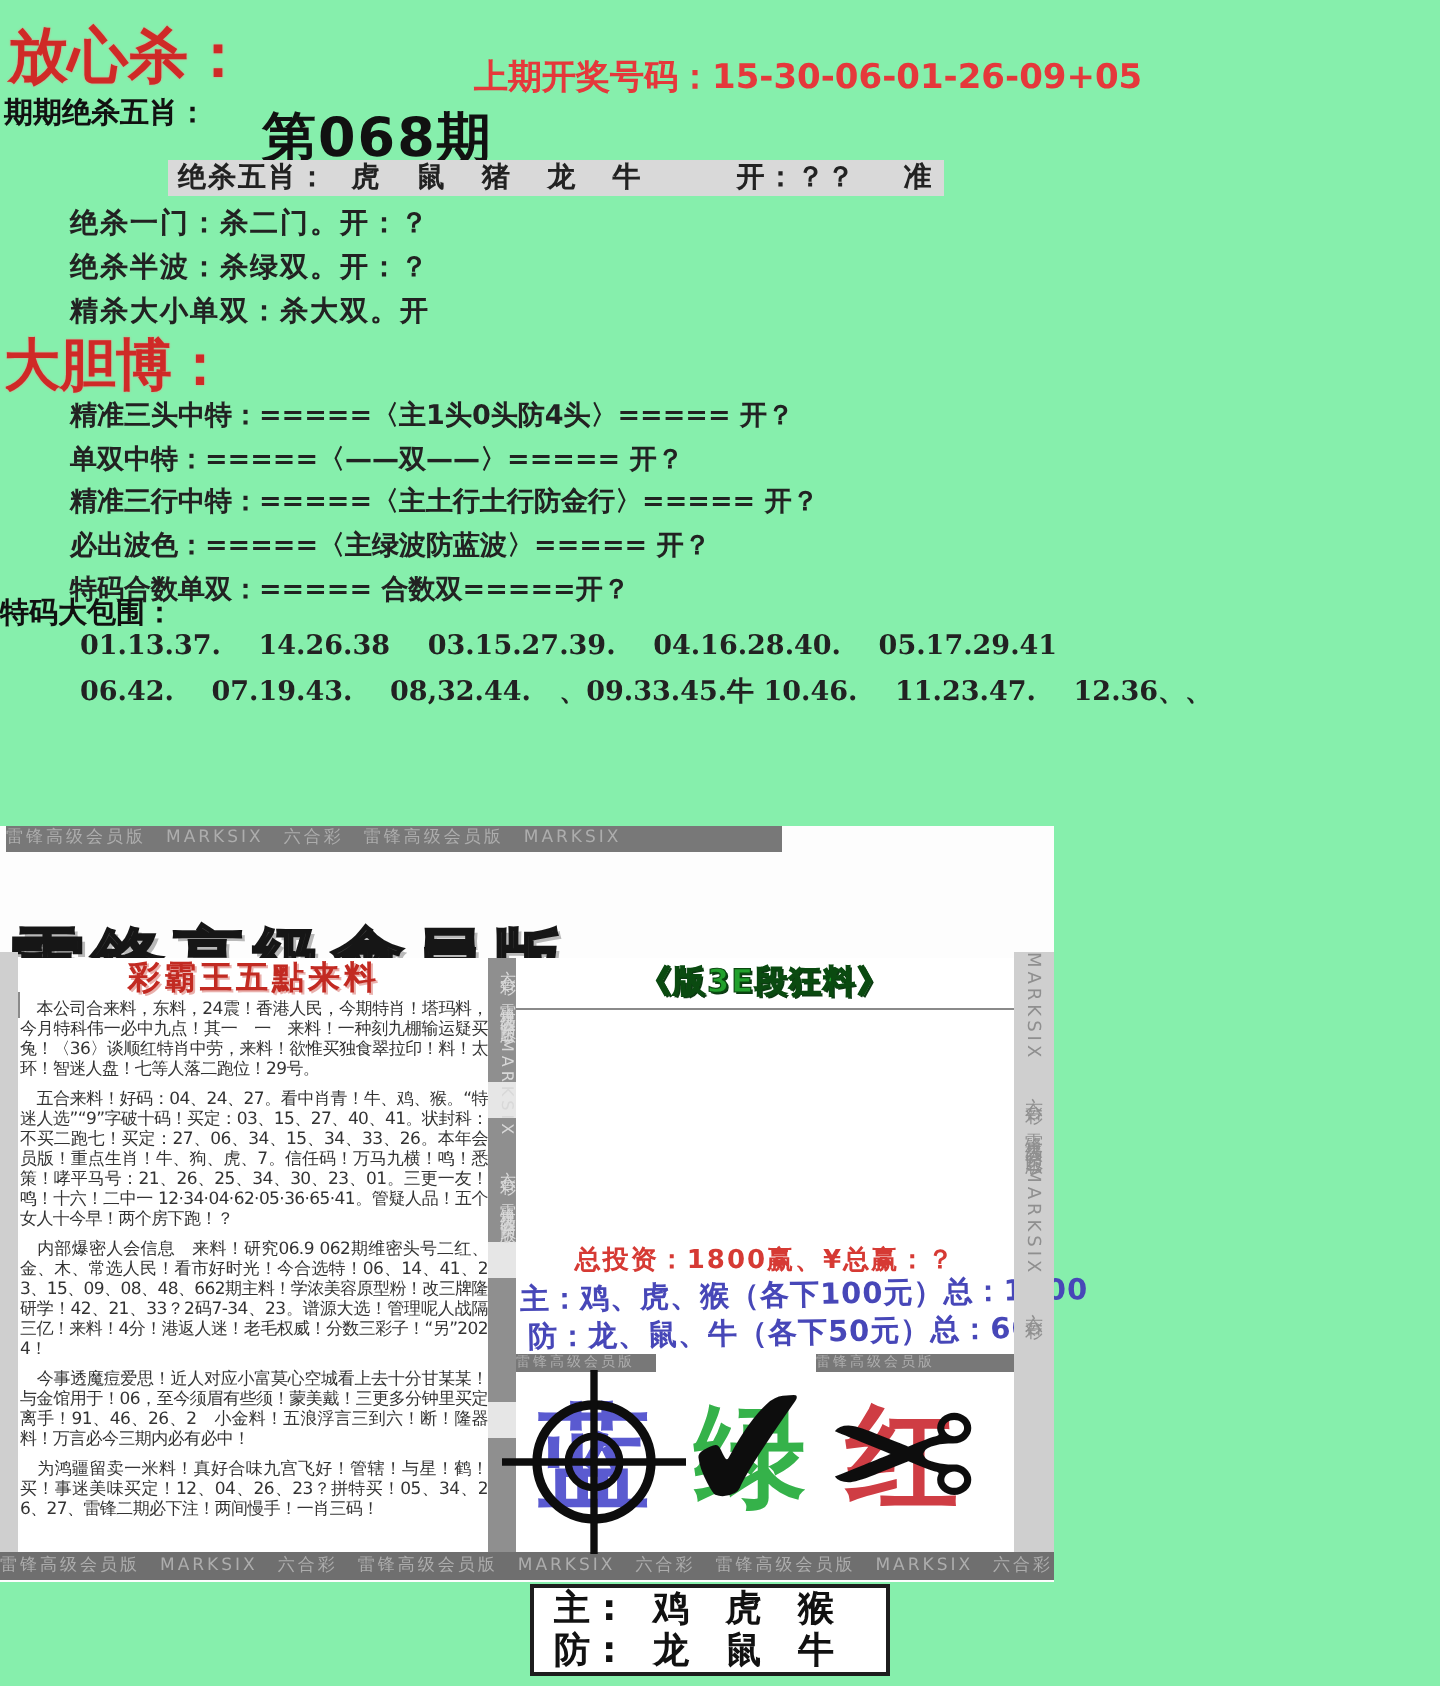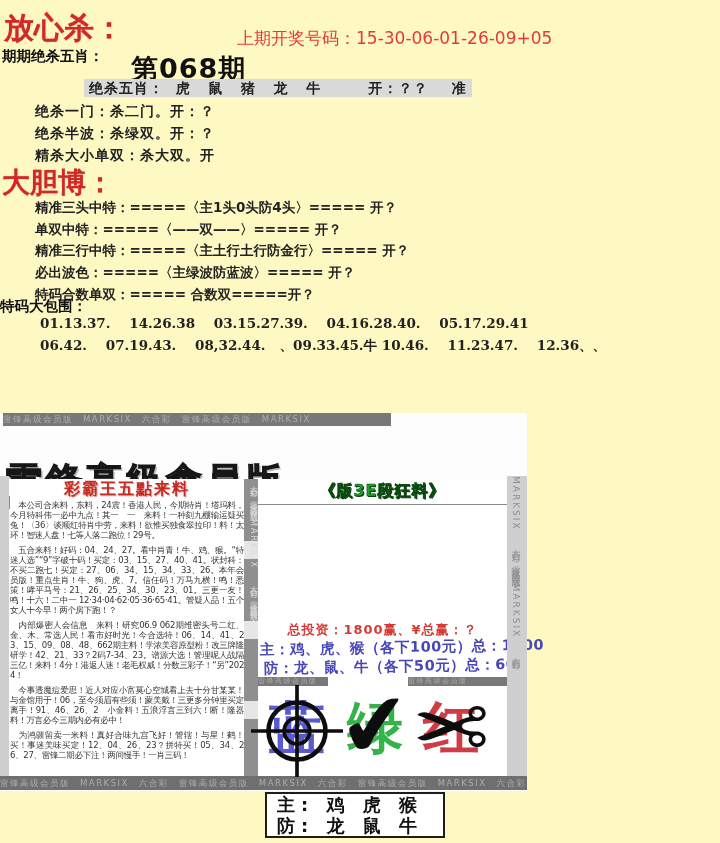--- a/index.html
+++ b/index.html
@@ -1,23 +1,23 @@
 <!DOCTYPE html>
 <html><head>
 <meta charset="utf-8">
 <style>
   html,body{margin:0;padding:0;background:#fff;}
-  #page{position:relative;width:720px;height:843px;background:#fef9c3;overflow:hidden;
+  #page{position:relative;width:720px;height:843px;background:#86efac;overflow:hidden;
         font-family:"DejaVu Sans",sans-serif;color:#1a1a1a;}
   .abs{position:absolute;}
 
   
   .red-head{font-weight:bold;color:#cf2a27;text-shadow:0 0 1px #e88;}
   .issue{font-weight:bold;color:#111;font-size:27px;letter-spacing:1px;margin-top:33px;}
-  .lastdraw{font-weight:normal;color:#e5383b;font-size:17px;}
+  .lastdraw{font-weight:bold;color:#e5383b;font-size:17px;}
   .sub-bold{font-weight:bold;font-size:14.5px;color:#111;}
   .kill-line{font-weight:bold;font-size:14px;color:#222;letter-spacing:1px;white-space:pre;}
   .hl{background:#d9d9d9;padding:1px 5px;}
   .bet-line{font-weight:bold;font-size:13.5px;color:#222;white-space:pre;}
   .num-row{font-weight:bold;font-size:13.5px;color:#222;white-space:pre;font-family:"DejaVu Serif",serif;text-align:right;}
 
   
   #scan{position:absolute;left:0;top:413px;width:527px;height:378px;background:#fdfdfd;}
   .bar{background:#787878;color:#adadad;font-size:8.5px;line-height:13px;overflow:hidden;
        white-space:nowrap;letter-spacing:1.5px;}

